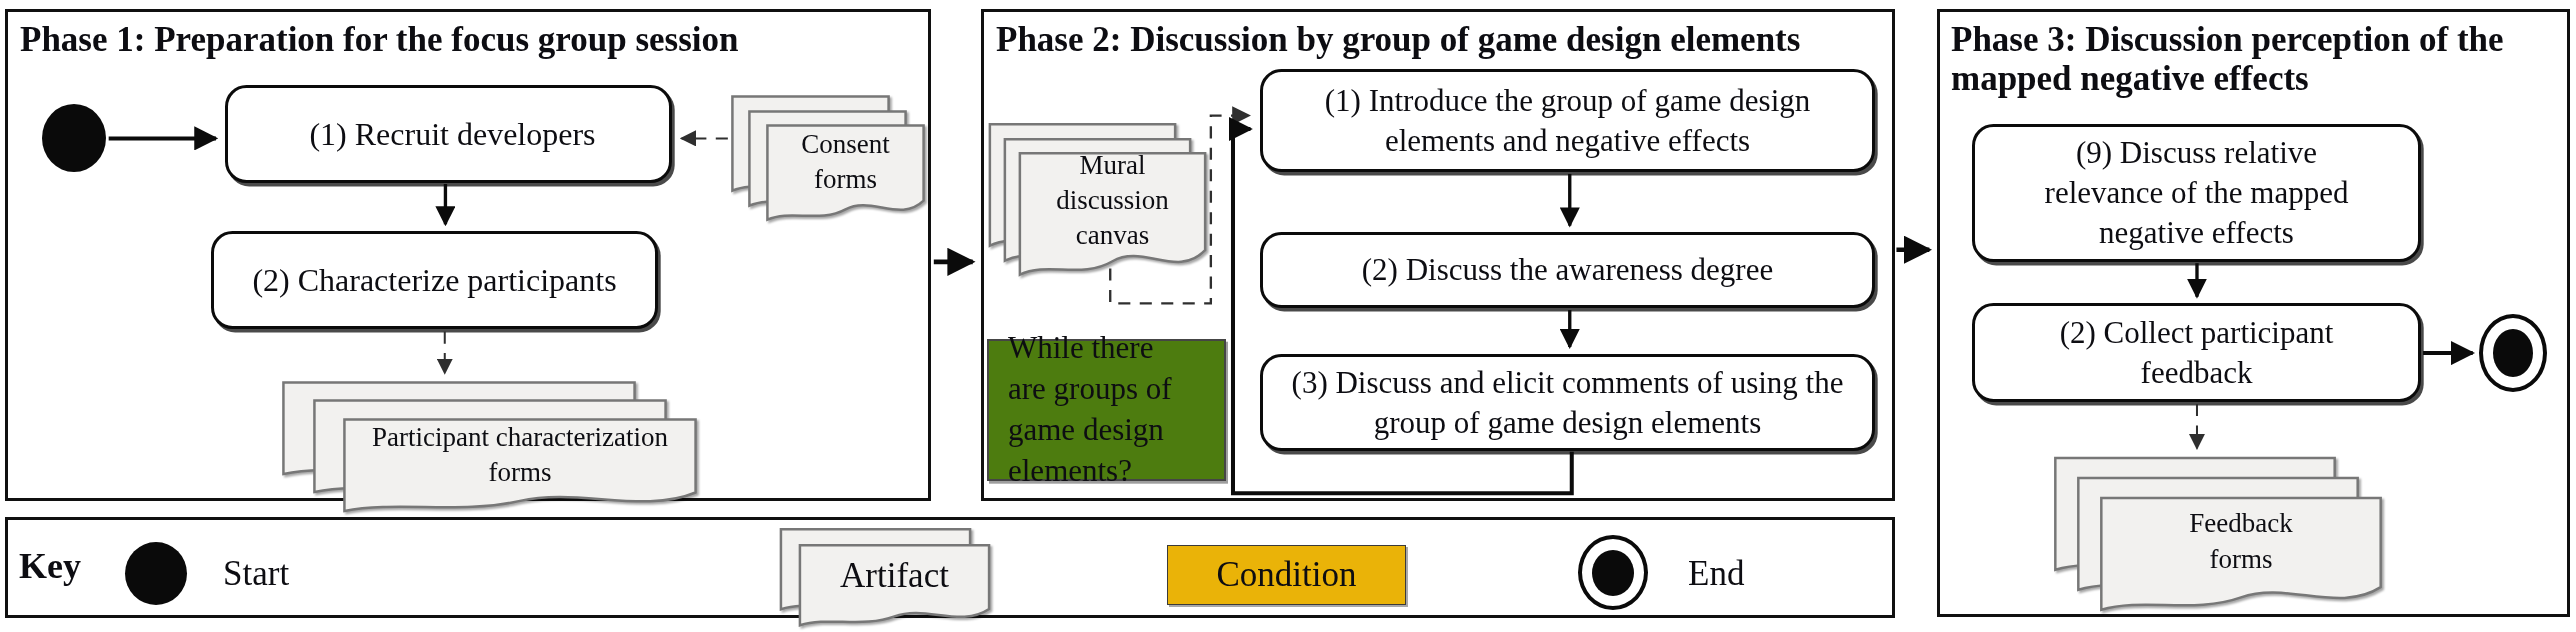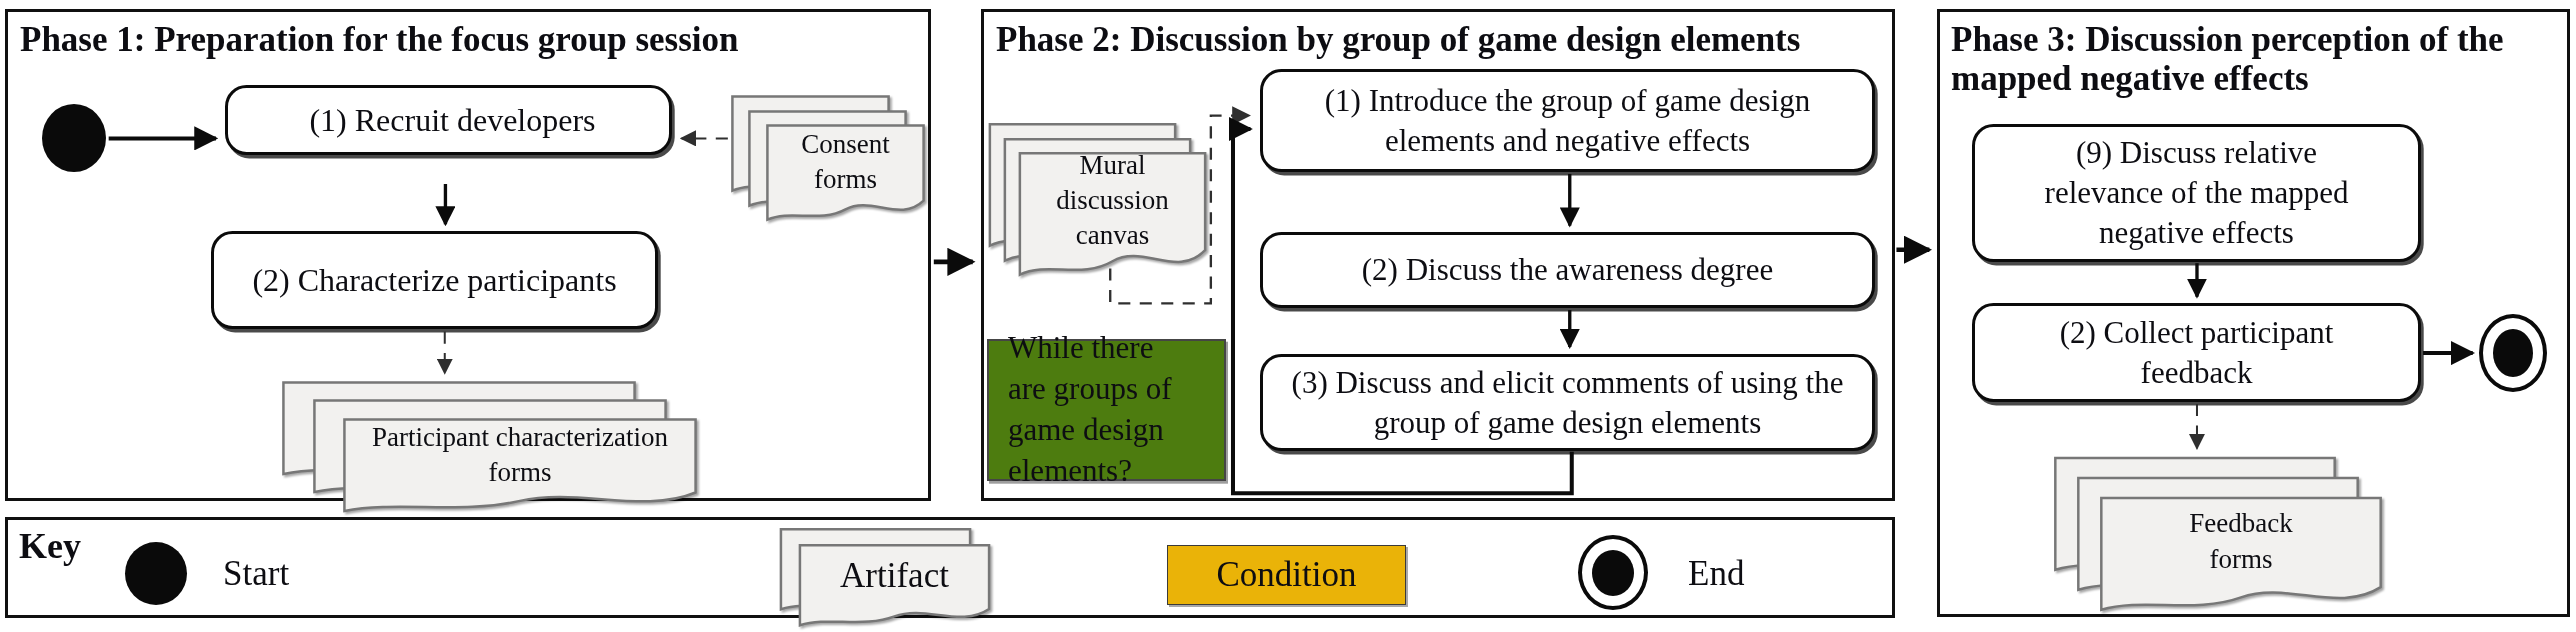--- a/index.html
+++ b/index.html
@@ -30,21 +30,21 @@
     display:flex;align-items:center;justify-content:center;background:#ffffff;}
   .end-node .dot{background:#0a0a0a;border-radius:50%;}
   
   .page{position:absolute;filter:drop-shadow(2px 2px 1.3px rgba(0,0,0,0.35));}
   .page path{fill:#f2f1ef;stroke:#777777;stroke-width:2.5;}
   .artifact-label{
     position:absolute;display:flex;align-items:center;justify-content:center;text-align:center;
     font-size:27px;line-height:1.3;
   }
   
-  .key-label{position:absolute;font-weight:bold;font-size:36px;}
+  .key-label{position:absolute;font-weight:bold;font-size:36px;margin-top:20px;}
   .key-text{position:absolute;display:flex;align-items:center;font-size:35px;}
   .key-step{
     position:absolute;background:#fff;border:2.7px solid #0b0b0b;border-radius:16px;
     box-shadow:2px 2.7px 0 #4a4a4a;display:flex;align-items:center;justify-content:center;
     font-size:35px;box-sizing:border-box;
   }
   .key-condition{
     position:absolute;background:#eab308;border:1.7px solid #3a3a3a;box-sizing:border-box;
     box-shadow:2px 2px 0 #a8a8a8;display:flex;align-items:center;justify-content:center;font-size:35px;
   }
@@ -56,21 +56,21 @@
 </head>
 <body>
 
 <div id="stage">
 
   <div class="panel" style="left:5.4px;top:9.4px;width:926px;height:492px;"></div>
   <div class="panel-title" style="left:20px;top:20px;width:892px;">Phase 1: Preparation for the focus group session</div>
 
   <div class="start-node" style="left:42px;top:104px;width:64px;height:68px;"></div>
 
-  <div class="step p1" style="left:225px;top:85px;width:447px;height:70px;padding-left:8px;">(1) Recruit developers</div>
+  <div class="step p1" style="left:225px;top:85px;width:447px;height:98px;padding-left:8px;">(1) Recruit developers</div>
   <div class="step p1" style="left:211px;top:231px;width:447px;height:98px;">(2) Characterize participants</div>
 
   <svg class="page" style="left:730px;top:94px;" width="161" height="107" viewBox="0 0 100 62" preserveAspectRatio="none">
       <path d="M1.5,1.5 L98.5,1.5 L98.5,45 C84,58 66,42 50,50 C34,58 16,50 1.5,56 Z" vector-effect="non-scaling-stroke"></path>
     </svg>
   <svg class="page" style="left:747px;top:109px;" width="161" height="107" viewBox="0 0 100 62" preserveAspectRatio="none">
       <path d="M1.5,1.5 L98.5,1.5 L98.5,45 C84,58 66,42 50,50 C34,58 16,50 1.5,56 Z" vector-effect="non-scaling-stroke"></path>
     </svg>
   <svg class="page" style="left:765px;top:123px;" width="161" height="107" viewBox="0 0 100 62" preserveAspectRatio="none">
       <path d="M1.5,1.5 L98.5,1.5 L98.5,45 C84,58 66,42 50,50 C34,58 16,50 1.5,56 Z" vector-effect="non-scaling-stroke"></path>

